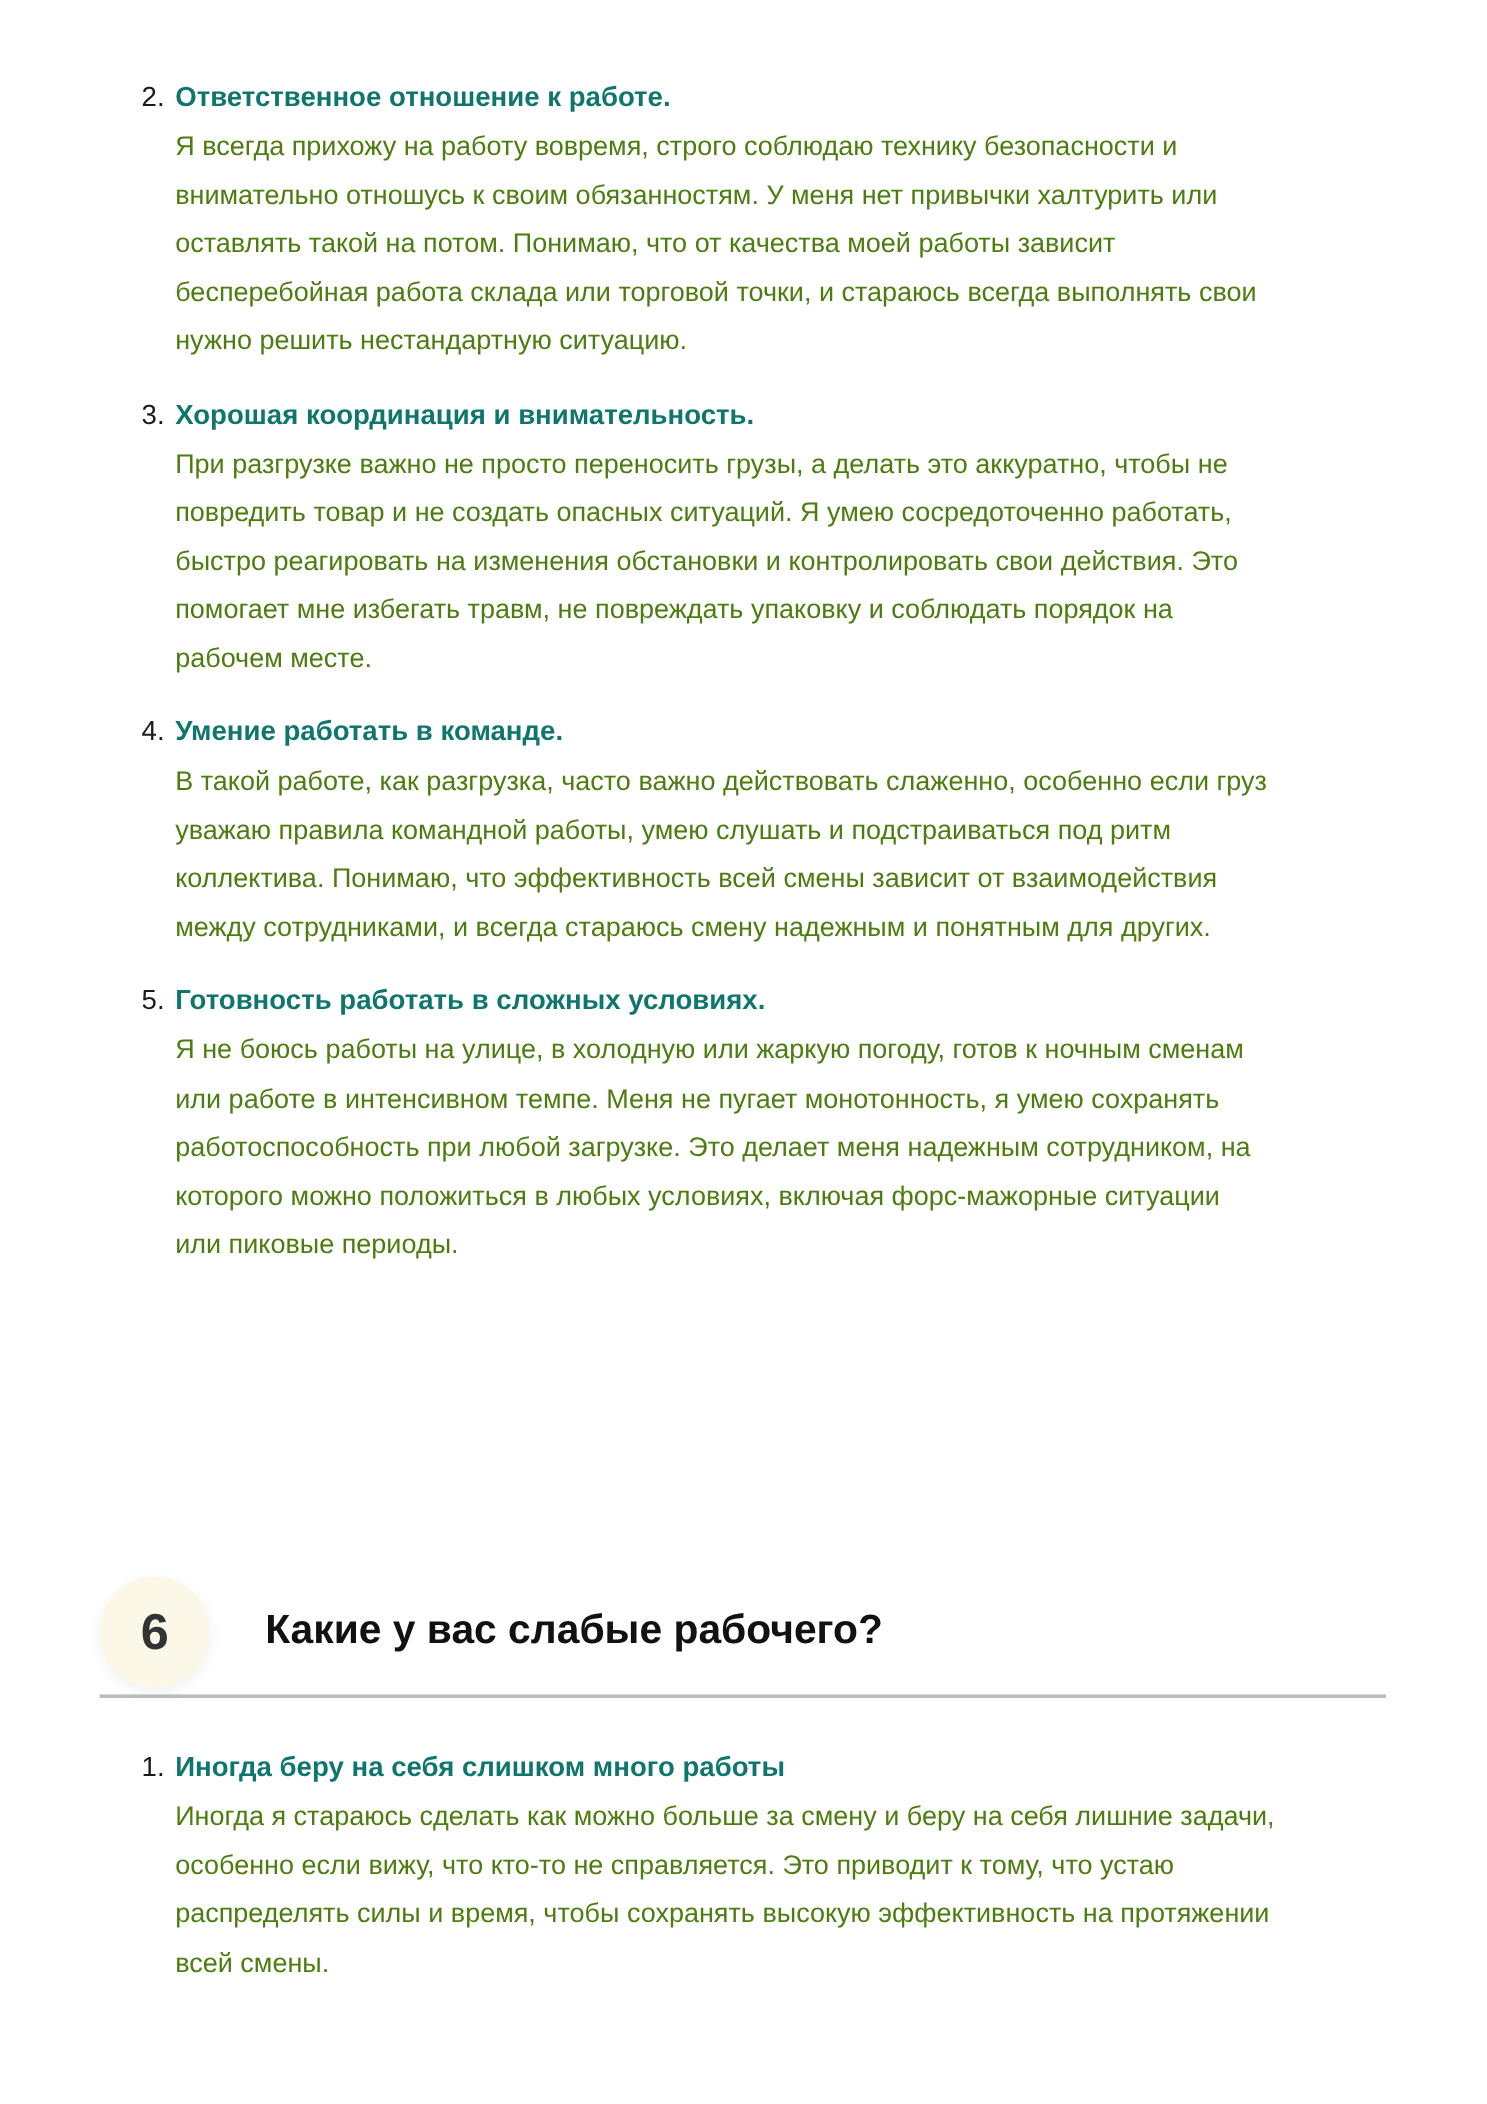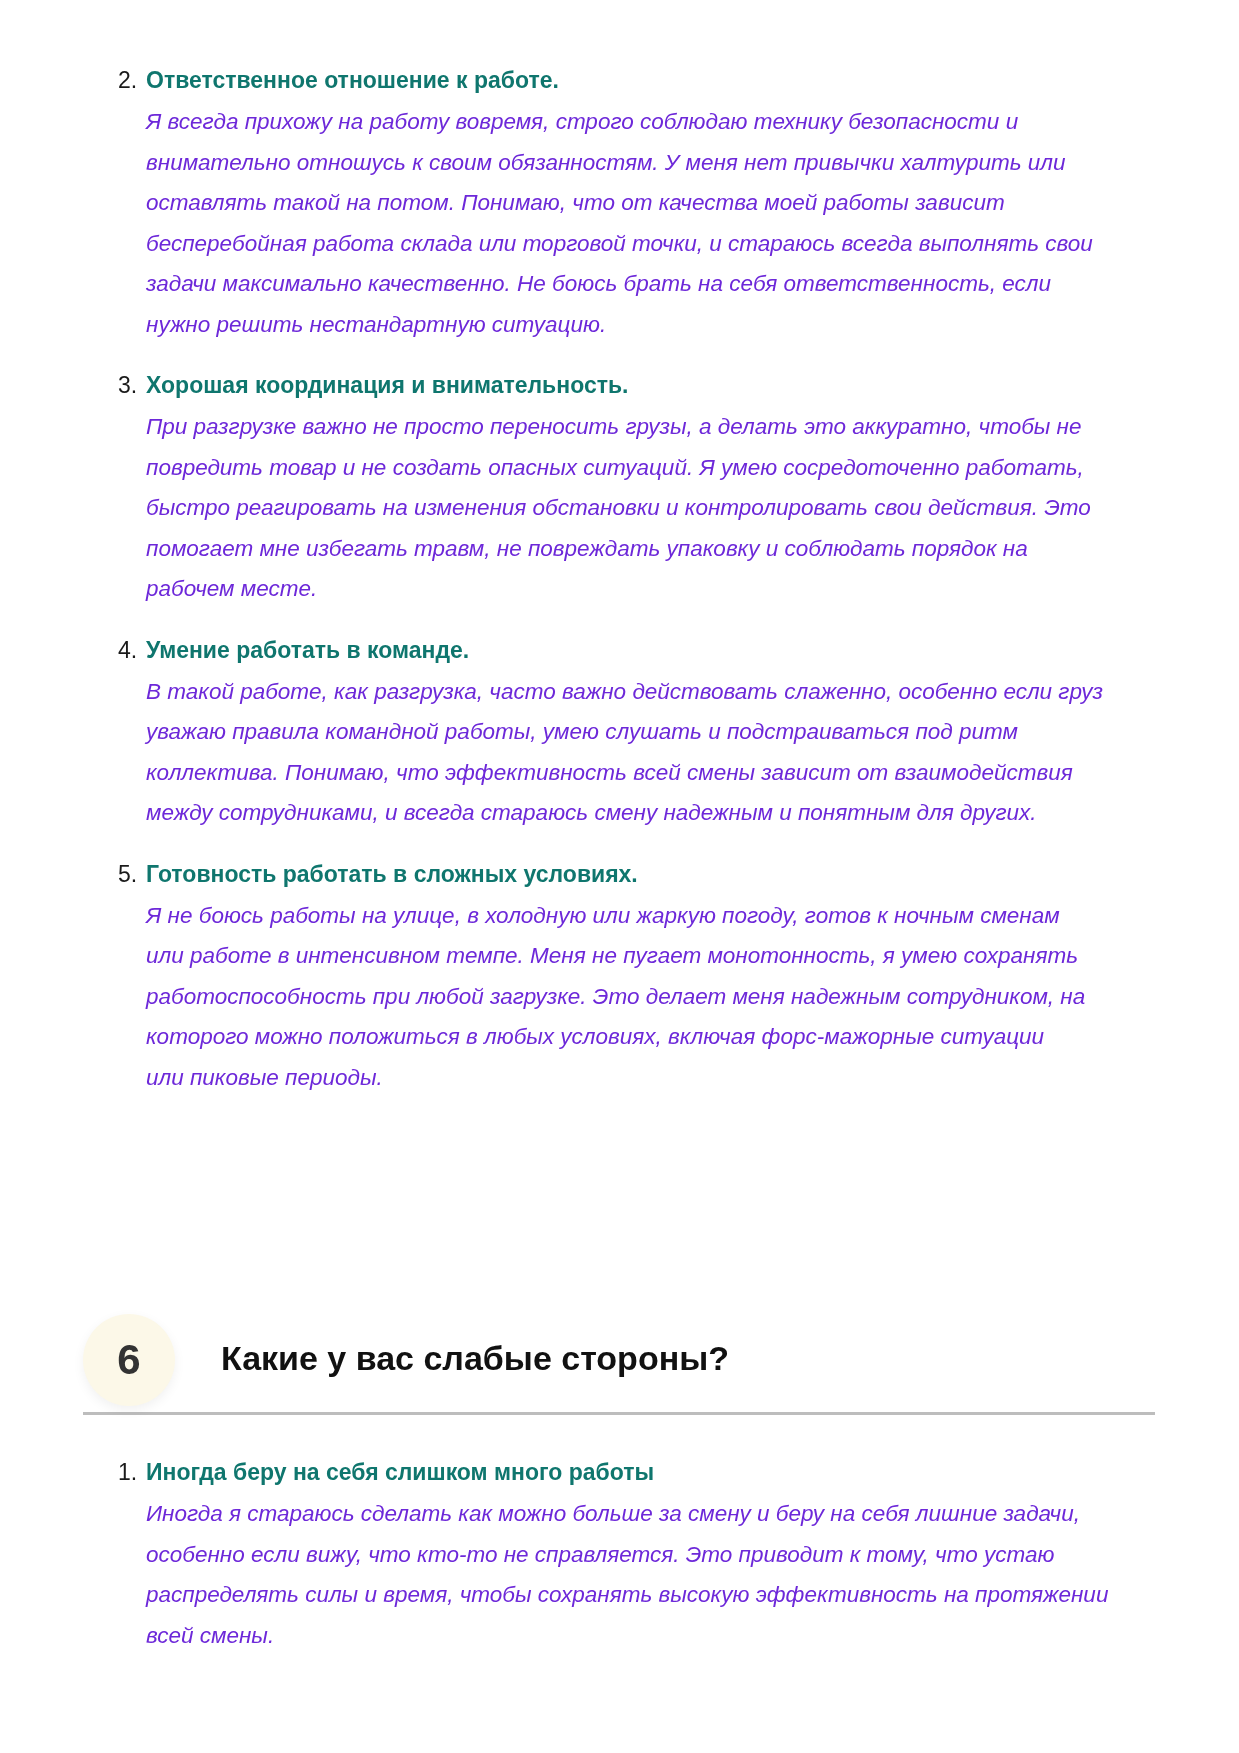--- a/index.html
+++ b/index.html
@@ -49,23 +49,22 @@
     }
     .item-title {
       font-weight: bold;
       color: #0f766e;
     }
     .item-body {
       margin-left: 28px;
       margin-top: 4px;
       font-size: 22.5px;
       line-height: 40.5px;
-      color: #6d28d9;
+      color: #4d7c0f;
       width: 1030px;
-      font-style: italic;
     }
     .section-header {
       position: absolute;
       left: 83px;
       top: 1300px;
       width: 1072px;
       height: 112px;
       border-bottom: 3px solid #bdbdbd;
     }
     .section-badge {
@@ -103,21 +102,20 @@
       <li class="item">
         <div class="item-head">
           <span class="item-num">2.</span>
           <span class="item-title">Ответственное отношение к работе.</span>
         </div>
         <div class="item-body">
           <div>Я всегда прихожу на работу вовремя, строго соблюдаю технику безопасности и</div>
           <div>внимательно отношусь к своим обязанностям. У меня нет привычки халтурить или</div>
           <div>оставлять такой на потом. Понимаю, что от качества моей работы зависит</div>
           <div>бесперебойная работа склада или торговой точки, и стараюсь всегда выполнять свои</div>
-          <div>задачи максимально качественно. Не боюсь брать на себя ответственность, если</div>
           <div>нужно решить нестандартную ситуацию.</div>
         </div>
       </li>
       <li class="item">
         <div class="item-head">
           <span class="item-num">3.</span>
           <span class="item-title">Хорошая координация и внимательность.</span>
         </div>
         <div class="item-body">
           <div>При разгрузке важно не просто переносить грузы, а делать это аккуратно, чтобы не</div>
@@ -149,21 +147,21 @@
           <div>или работе в интенсивном темпе. Меня не пугает монотонность, я умею сохранять</div>
           <div>работоспособность при любой загрузке. Это делает меня надежным сотрудником, на</div>
           <div>которого можно положиться в любых условиях, включая форс-мажорные ситуации</div>
           <div>или пиковые периоды.</div>
         </div>
       </li>
     </ol>
 
   <div class="section-header">
     <div class="section-badge">6</div>
-    <div class="section-title">Какие у вас слабые стороны?</div>
+    <div class="section-title">Какие у вас слабые рабочего?</div>
   </div>
 
   <ol class="list list-bottom" id="weaknesses-list">
       <li class="item">
         <div class="item-head">
           <span class="item-num">1.</span>
           <span class="item-title">Иногда беру на себя слишком много работы</span>
         </div>
         <div class="item-body">
           <div>Иногда я стараюсь сделать как можно больше за смену и беру на себя лишние задачи,</div>

